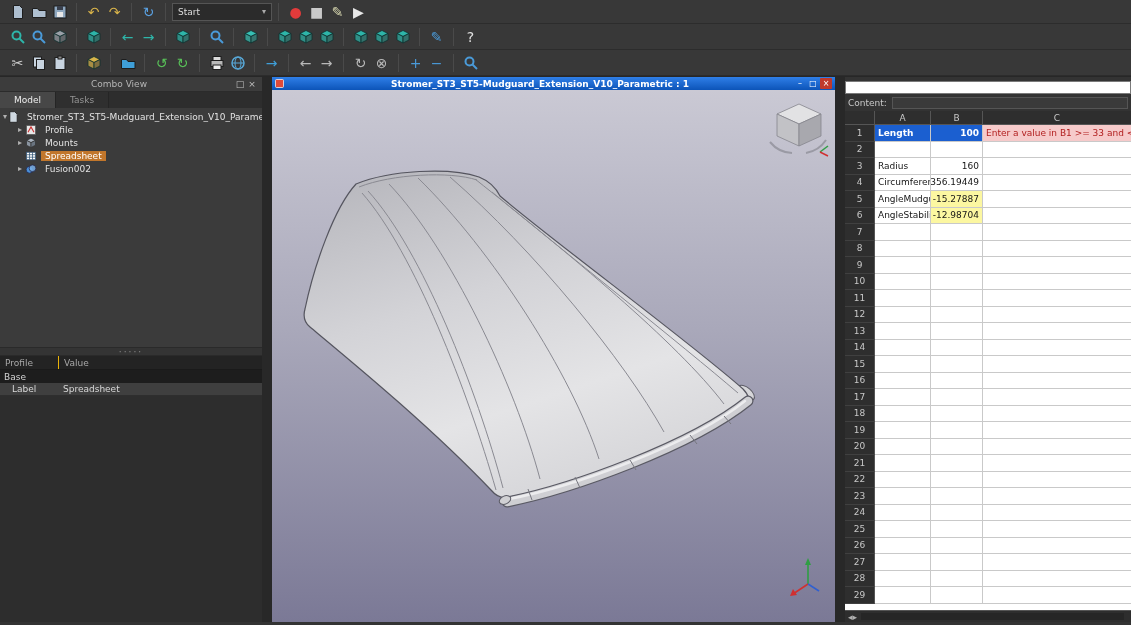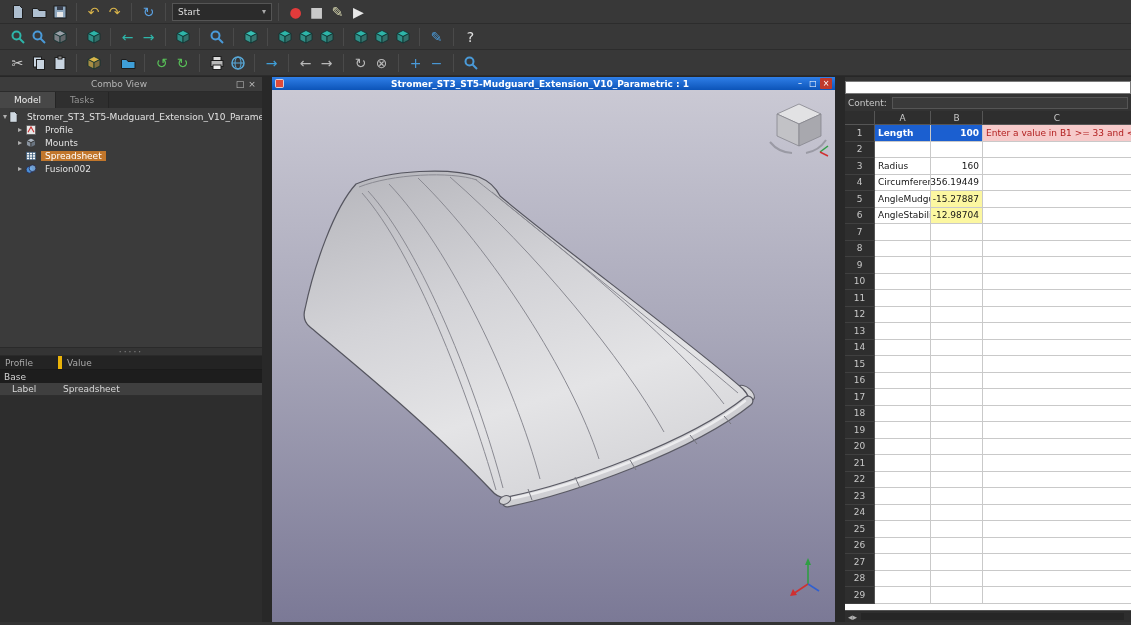--- a/index.html
+++ b/index.html
@@ -34,21 +34,21 @@
   #tree { height:239px; background:#3b3b3b; padding-top:2px; overflow:hidden; }
   .tree-row { display:flex; align-items:center; height:13px; color:#e2e2e2; }
   .tree-caret { width:10px; text-align:center; color:#b0b0b0; font-size:8px; }
   .tree-icon { width:13px; height:12px; margin-right:3px; display:flex; align-items:center; }
   .tree-label { padding:0 4px; white-space:nowrap; }
   .tree-label.selected { background:#c1762b; color:#fff; }
   .splitter { height:9px; background:#343434; border-top:1px solid #2a2a2a; border-bottom:1px solid #2a2a2a; display:flex; align-items:center; justify-content:center; color:#8a8a8a; letter-spacing:2px; }
   #props { flex:1; background:#2e2e2e; display:flex; flex-direction:column; }
   .props-header { display:flex; height:14px; background:#232323; color:#a8a8a8; border-bottom:1px solid #1a1a1a; align-items:center; }
   .props-header .c1 { width:58px; padding-left:5px; }
-  .props-header .c2 { flex:1; padding-left:5px; border-left:4px solid #eab308; height:100%; display:flex; align-items:center; }
+  .props-header .c2 { flex:1; padding-left:5px; border-left:1px solid #eab308; height:100%; display:flex; align-items:center; }
   .prop-group { height:13px; background:#1d1d1d; color:#d2d2d2; font-weight:normal; padding-left:4px; display:flex; align-items:center; }
   .prop-row { display:flex; height:13px; background:#3f3f3f; border-bottom:1px solid #2e2e2e; align-items:center; color:#d8d8d8; }
   .prop-row .c1 { width:58px; padding-left:12px; }
   .prop-row .c2 { flex:1; padding-left:5px; }
   .props-fill { flex:1; background:#2d2d2d; }
 
   
   .vp-titlebar { height:13px; background:linear-gradient(#2f7fe8,#0c54b8); display:flex; align-items:center; padding:0 3px; }
   .vp-doc-icon { width:9px; height:9px; margin-right:3px; }
   .vp-title { flex:1; text-align:center; color:#fff; font-weight:bold; font-size:9px; white-space:nowrap; overflow:hidden; }

